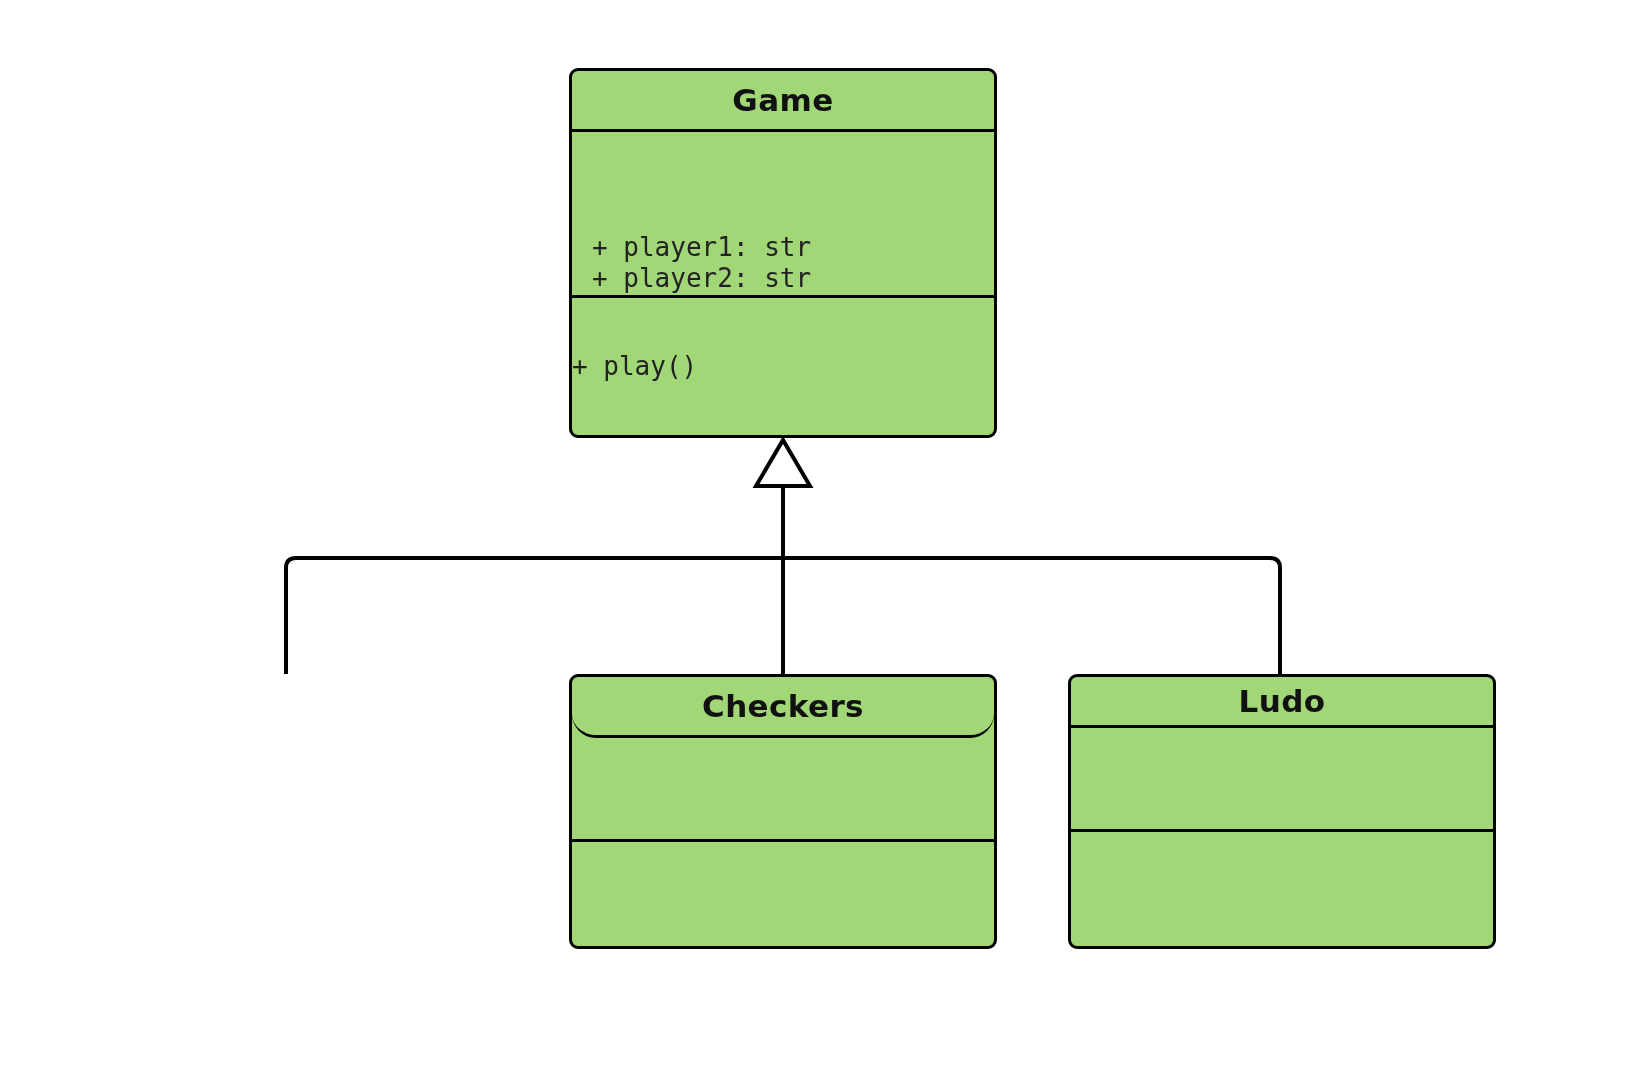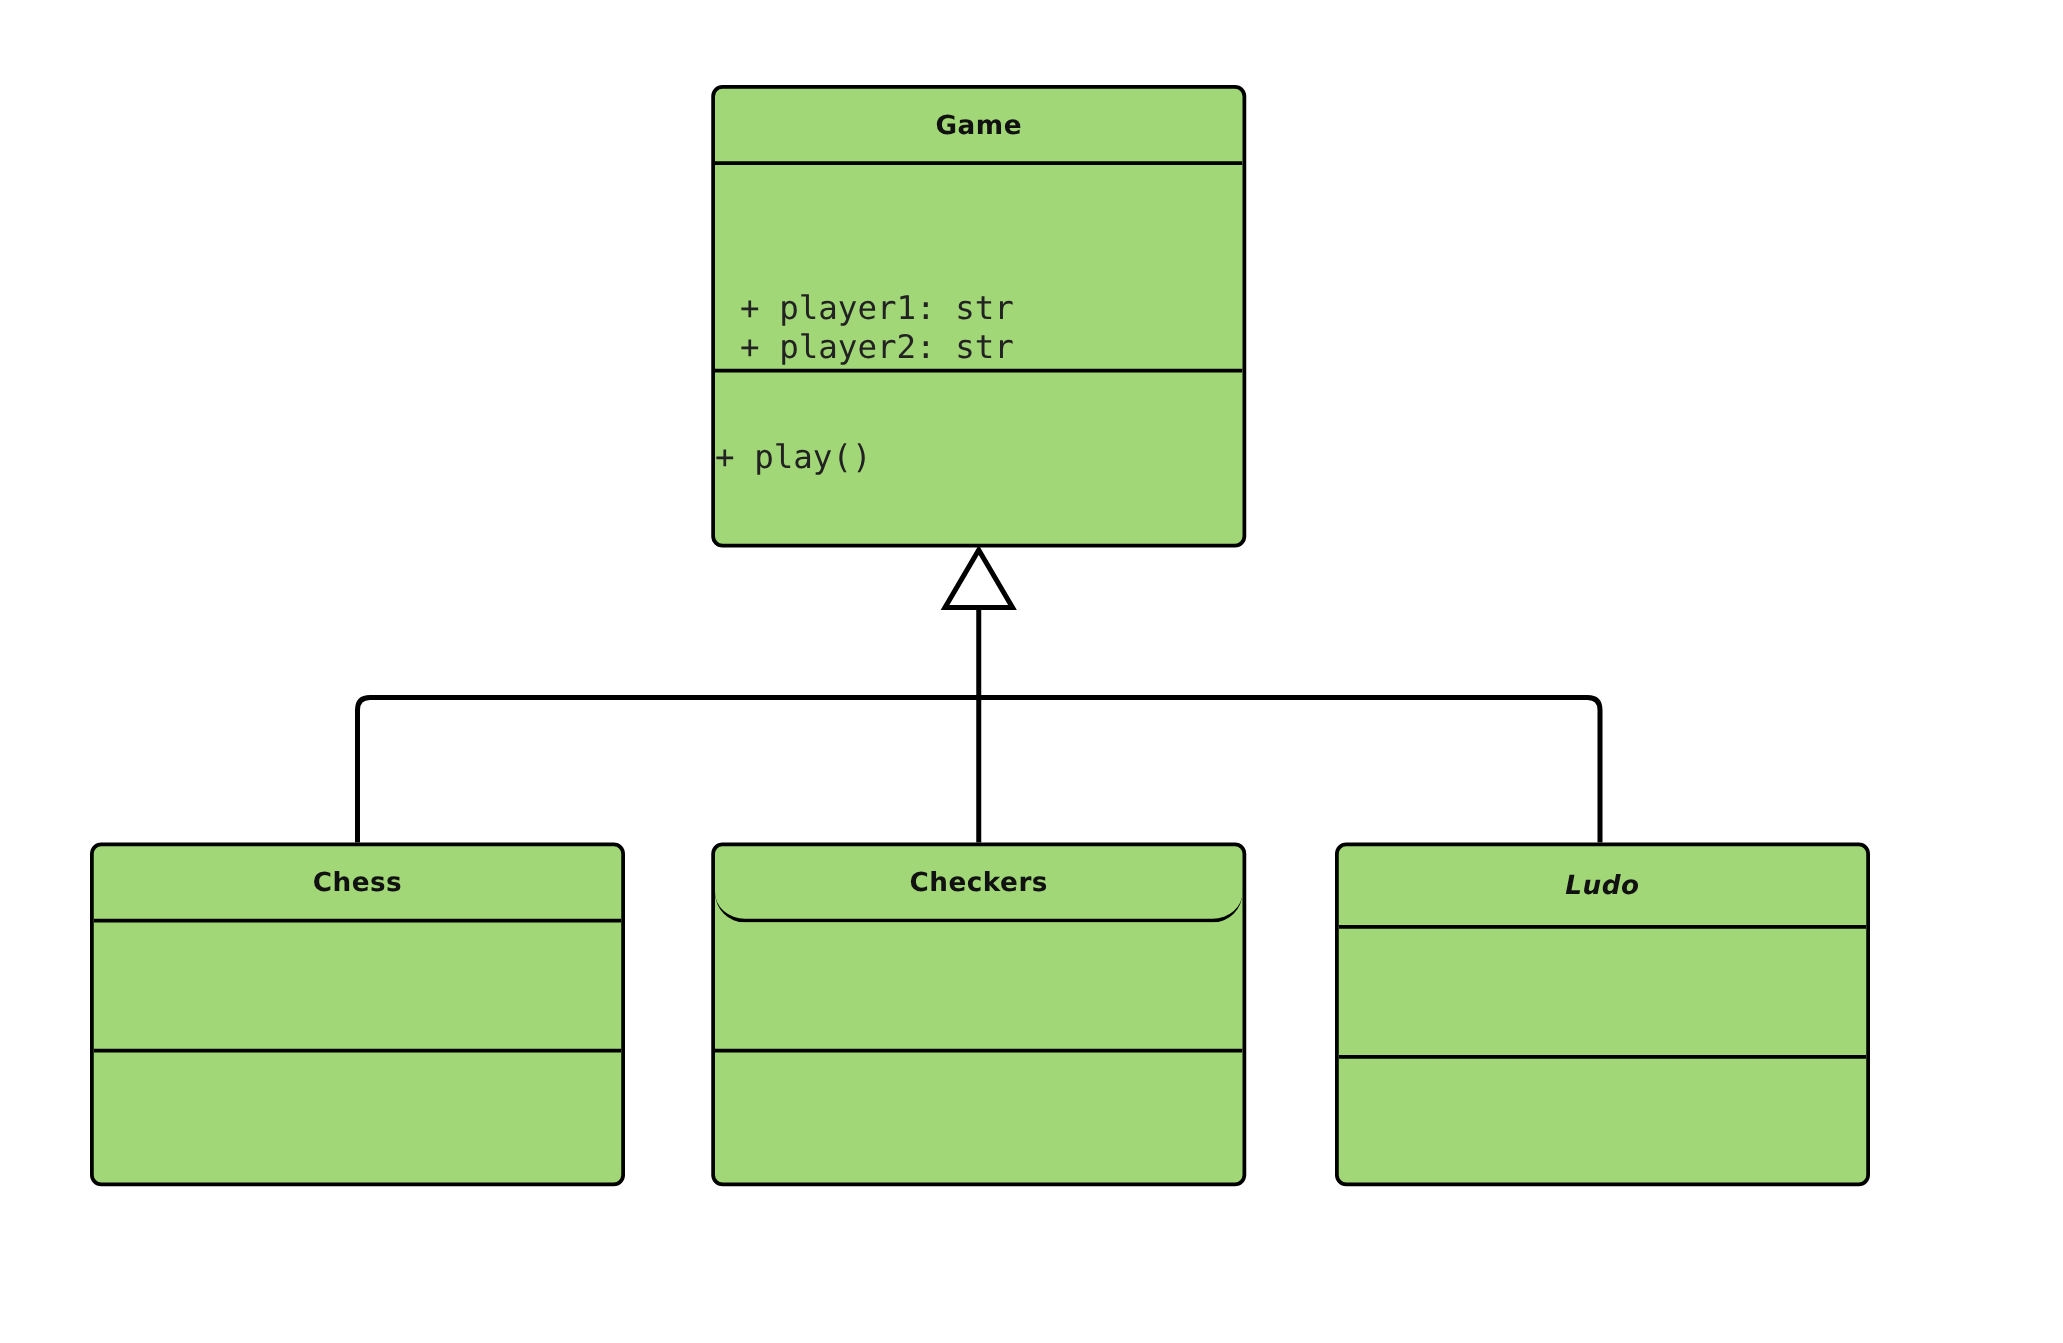--- a/index.html
+++ b/index.html
@@ -50,21 +50,21 @@
     border-bottom: 3px solid #000000;
     justify-content: flex-end;
     padding-left: 20px;
   }
   .compartment.methods-compartment {
     justify-content: center;
   }
   .class-title {
     font-family: "DejaVu Sans", sans-serif;
     font-weight: bold;
-    font-size: 21px;
+    font-size: 31px;
     color: #111111;
     letter-spacing: 0.4px;
     line-height: 1;
     text-align: center;
   }
   .member-line {
     font-family: "DejaVu Sans Mono", monospace;
     font-size: 26px;
     color: #222222;
     line-height: 1.22;
@@ -96,37 +96,30 @@
     </div>
     <div class="compartment attrs-compartment" style="height:166px;">
       <span class="member-line">+ player1: str</span>
       <span class="member-line">+ player2: str</span>
     </div>
     <div class="compartment methods-compartment" style="flex:1 1 auto;">
       <span class="member-line">+ play()</span>
     </div>
   </div>
 
-  <div class="uml-class" style="left:72px; top:674px; width:428px; height:275px;">
-    <div class="compartment name-compartment" style="height:61px;">
-      <span class="class-title">Chess</span>
-    </div>
-    <div class="compartment attrs-compartment empty-compartment" style="height:104px;"></div>
-    <div class="compartment methods-compartment empty-compartment" style="flex:1 1 auto;"></div>
-  </div>
 
   <div class="uml-class" style="left:569px; top:674px; width:428px; height:275px;">
     <div class="compartment name-compartment" style="height:61px;border-radius:24px;">
       <span class="class-title">Checkers</span>
     </div>
     <div class="compartment attrs-compartment empty-compartment" style="height:104px;"></div>
     <div class="compartment methods-compartment empty-compartment" style="flex:1 1 auto;"></div>
   </div>
 
   <div class="uml-class" style="left:1068px; top:674px; width:428px; height:275px;">
-    <div class="compartment name-compartment" style="height:66px;font-style:italic;">
+    <div class="compartment name-compartment" style="height:51px;">
       <span class="class-title">Ludo</span>
     </div>
     <div class="compartment attrs-compartment empty-compartment" style="height:104px;"></div>
     <div class="compartment methods-compartment empty-compartment" style="flex:1 1 auto;"></div>
   </div>
 
 </div>
 
 </body></html>

